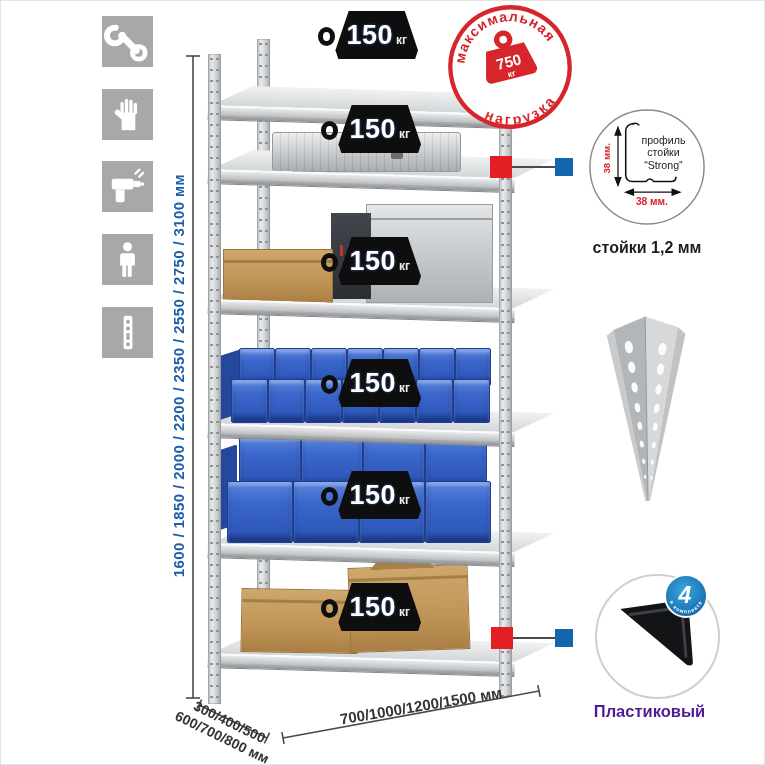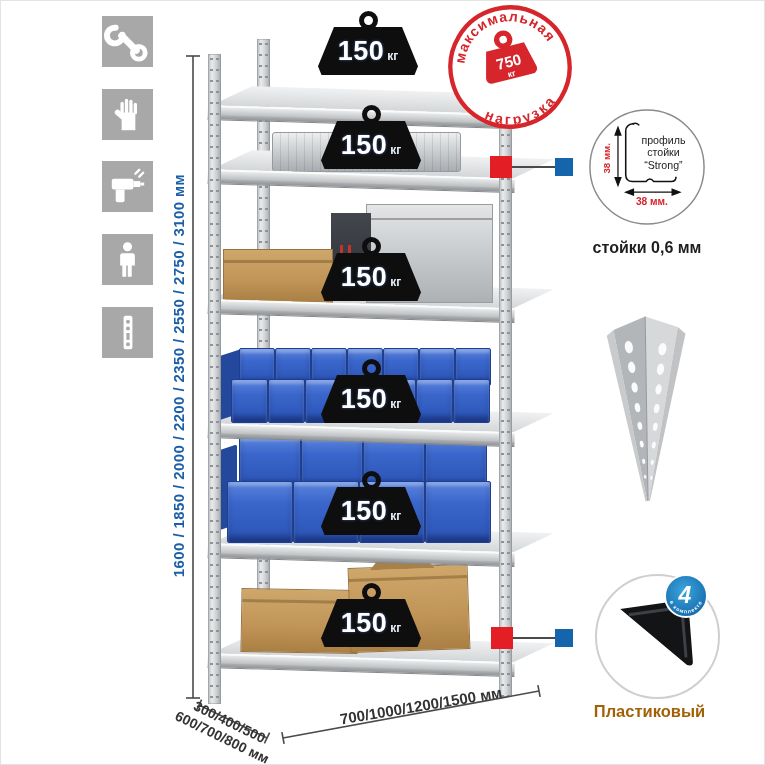--- a/index.html
+++ b/index.html
@@ -56,21 +56,21 @@
   .cardboard.flap::after { content:""; position:absolute; left:18%; top:-12px; width:55%; height:14px;
       background:#a8814a; clip-path:polygon(0 100%,18% 0,82% 8%,100% 100%); }
   .bin {
     position:absolute; z-index:3; border:1px solid #1c3f96; border-radius:2px;
     background:linear-gradient(180deg,#5b84dc 0%,#3a66cb 35%,#2a53b4 100%);
     box-shadow:inset 0 4px 3px rgba(255,255,255,.28), inset 0 -6px 5px rgba(8,18,66,.4);
   }
   .bin-side { position:absolute; z-index:3; background:#24489c; transform:skewY(-18deg); border-radius:2px; }
 
   
-  .badge { position:absolute; width:100px; z-index:7; display:flex; flex-direction:column; align-items:center; }
+  .badge { position:absolute; width:100px; z-index:7; display:flex; align-items:center; }
   .badge-ring { width:9px; height:9px; border:5px solid #0e0e0e; border-radius:50%; margin-bottom:-3px; background:transparent; }
   .badge-body { width:100px; height:48px; background:#0e0e0e;
     clip-path:polygon(16% 0,84% 0,100% 82%,96.5% 100%,3.5% 100%,0 82%);
     display:flex; align-items:center; justify-content:center; }
   .badge-value { font-size:27px; font-weight:700; color:#fff; letter-spacing:.5px; text-shadow:0 0 3px rgba(90,150,255,.55); }
   .badge-unit { font-size:12px; font-weight:700; color:#e8f1fb; margin:9px 0 0 3px; }
 
   
   #stamp { position:absolute; left:444px; top:1px; width:130px; height:130px; z-index:9; transform:rotate(-14deg); }
 
@@ -97,21 +97,21 @@
   .marker.blue { width:18px; height:18px; background:#1565ad; }
   #profile-circle { position:absolute; left:587px; top:107px; width:118px; height:118px; z-index:8; }
   #profile-caption { position:absolute; left:563px; top:237px; width:166px; z-index:8;
     text-align:center; color:#1e1e1e; font-size:16px; font-weight:600; line-height:1.22; }
   #upright-img { position:absolute; left:600px; top:302px; width:96px; height:230px; z-index:8; }
   #foot-circle { position:absolute; left:594px; top:573px; width:125px; height:125px; z-index:8;
     border-radius:50%; background:#fff; border:2px solid #cfcfcf; box-sizing:border-box; }
   #foot-circle svg { width:100%; height:100%; display:block; }
   #qty-badge { position:absolute; left:662px; top:572px; width:46px; height:46px; z-index:9; }
   #foot-caption { position:absolute; left:566px; top:700px; width:165px; z-index:8;
-    text-align:center; color:#a16207; font-size:16.5px; font-weight:600; line-height:1.25; }
+    text-align:center; color:#4c1d95; font-size:16.5px; font-weight:600; line-height:1.25; }
 
   #dims-svg { position:absolute; left:0; top:0; width:765px; height:765px; z-index:6; pointer-events:none; }
 </style>
 </head>
 <body>
 
 <div id="page">
 
   <div class="icon-tile" style="top:15px">
     <svg viewBox="0 0 52 52">
@@ -333,21 +333,21 @@
         <polygon points="87,84 87,90 95,87"></polygon>
       </g>
       <text x="23" y="52" transform="rotate(-90 23 52)" text-anchor="middle" font-size="10" font-weight="bold" fill="#d6252b">38 мм.</text>
       <text x="66" y="100" text-anchor="middle" font-size="10.5" font-weight="bold" fill="#d6252b">38 мм.</text>
       <text x="78" y="37" text-anchor="middle" font-size="11" fill="#222">профиль</text>
       <text x="78" y="50" text-anchor="middle" font-size="11" fill="#222">стойки</text>
       <text x="78" y="63" text-anchor="middle" font-size="11" fill="#222">“Strong”</text>
     </svg>
   </div>
   <div id="profile-caption">
-    <div>стойки 0,6 мм</div>
+    <div>стойки 1,2 мм</div>
   </div>
 
   <div id="upright-img">
     <svg viewBox="0 0 100 230">
       <polygon points="6,34 13,28 48,206 46.5,207" fill="#c8cacc"></polygon>
       <polygon points="13,28 46,14 49,206 48,206" fill="#b3b6b8"></polygon>
       <polygon points="46,14 80,25 50,206 49,206" fill="#d6d8da"></polygon>
       <polygon points="80,25 88,32 51,206 50,206" fill="#c0c2c4"></polygon>
       <line x1="46" y1="14" x2="49" y2="206" stroke="#90939a" stroke-width="1"></line>
       <g fill="#fbfbfb">

